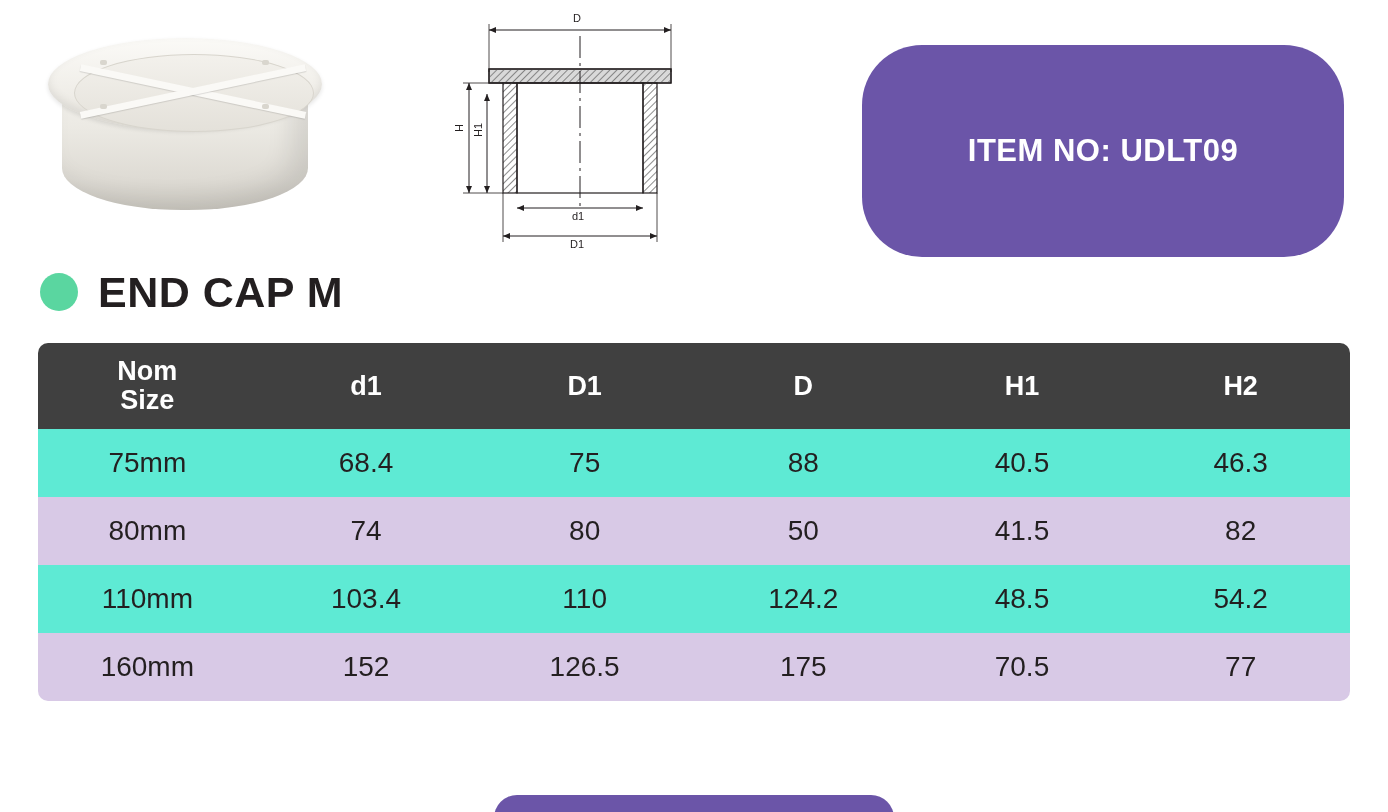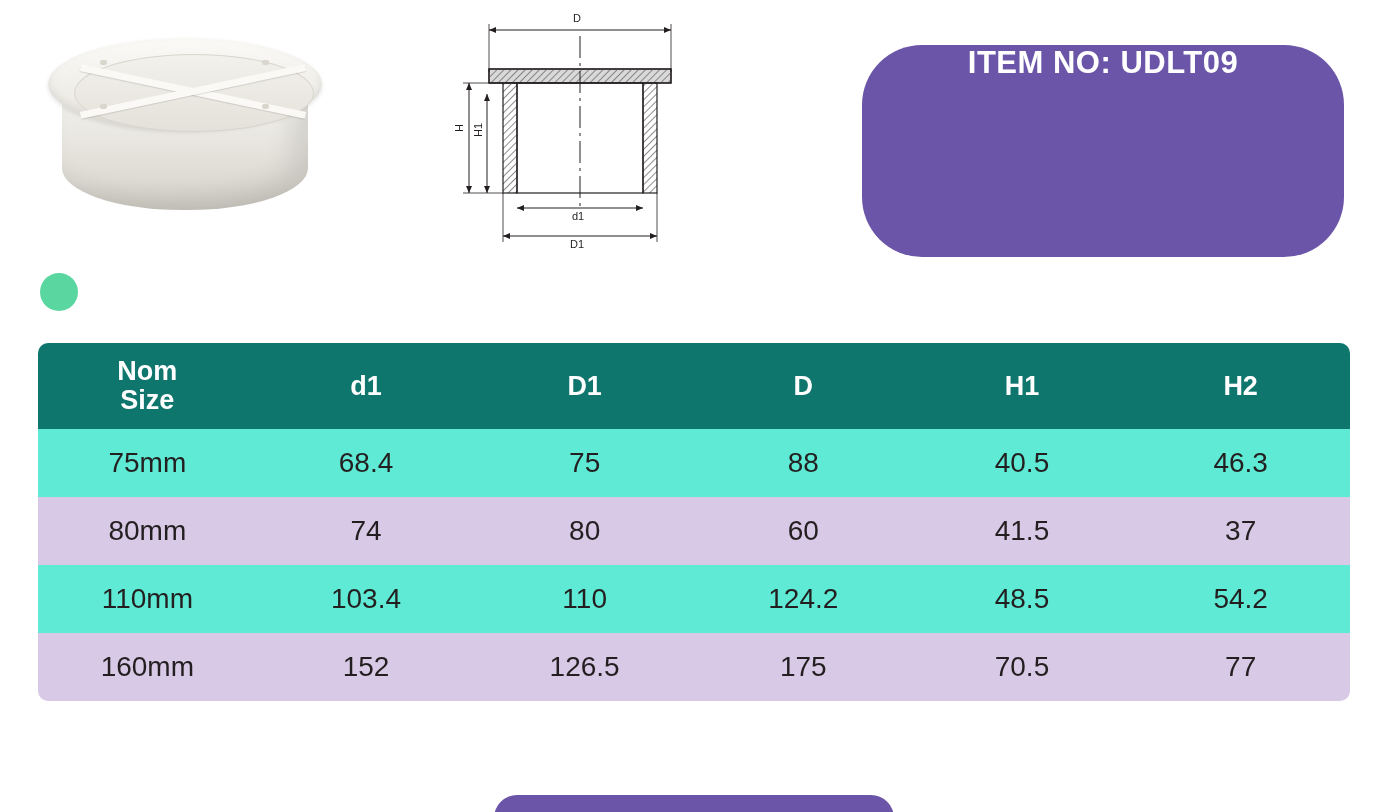--- a/index.html
+++ b/index.html
@@ -102,21 +102,21 @@
   
   .item-badge {
     position: absolute;
     left: 862px;
     top: 45px;
     width: 482px;
     height: 212px;
     background: #6b55a8;
     border-radius: 60px;
     display: flex;
-    align-items: flex-start;
+    align-items: center;
     justify-content: center;
   }
   .item-badge-text {
     color: #ffffff;
     font-size: 31px;
     font-weight: bold;
     letter-spacing: 0.5px;
   }
 
   
@@ -146,21 +146,21 @@
   
   .spec-table {
     position: absolute;
     left: 38px;
     top: 343px;
     width: 1312px;
     border-collapse: collapse;
     table-layout: fixed;
   }
   .spec-table th {
-    background: #0f766e;
+    background: #404040;
     color: #ffffff;
     font-size: 27px;
     font-weight: bold;
     height: 86px;
     vertical-align: middle;
     text-align: center;
     padding: 0;
   }
   .spec-table th.first-col {
     border-top-left-radius: 10px;
@@ -267,20 +267,21 @@
     <span class="td-label" style="left:115px; top:226px;">D1</span>
   </div>
 
   <div class="item-badge">
     <span class="item-badge-text">ITEM NO:  UDLT09</span>
   </div>
 </div>
 
 <div class="title-row">
   <span class="title-dot"></span>
+  <span class="title-text">END CAP M</span>
 </div>
 
 <table class="spec-table">
   <thead>
     <tr>
       <th class="first-col">
         <div>Nom</div>
         <div>Size</div>
       </th>
       <th>d1</th>
@@ -296,23 +297,23 @@
       <td>68.4</td>
       <td>75</td>
       <td>88</td>
       <td>40.5</td>
       <td>46.3</td>
     </tr>
     <tr class="row-odd">
       <td>80mm</td>
       <td>74</td>
       <td>80</td>
-      <td>60</td>
+      <td>50</td>
       <td>41.5</td>
-      <td>37</td>
+      <td>82</td>
     </tr>
     <tr class="row-even">
       <td>110mm</td>
       <td>103.4</td>
       <td>110</td>
       <td>124.2</td>
       <td>48.5</td>
       <td>54.2</td>
     </tr>
     <tr class="row-odd">

